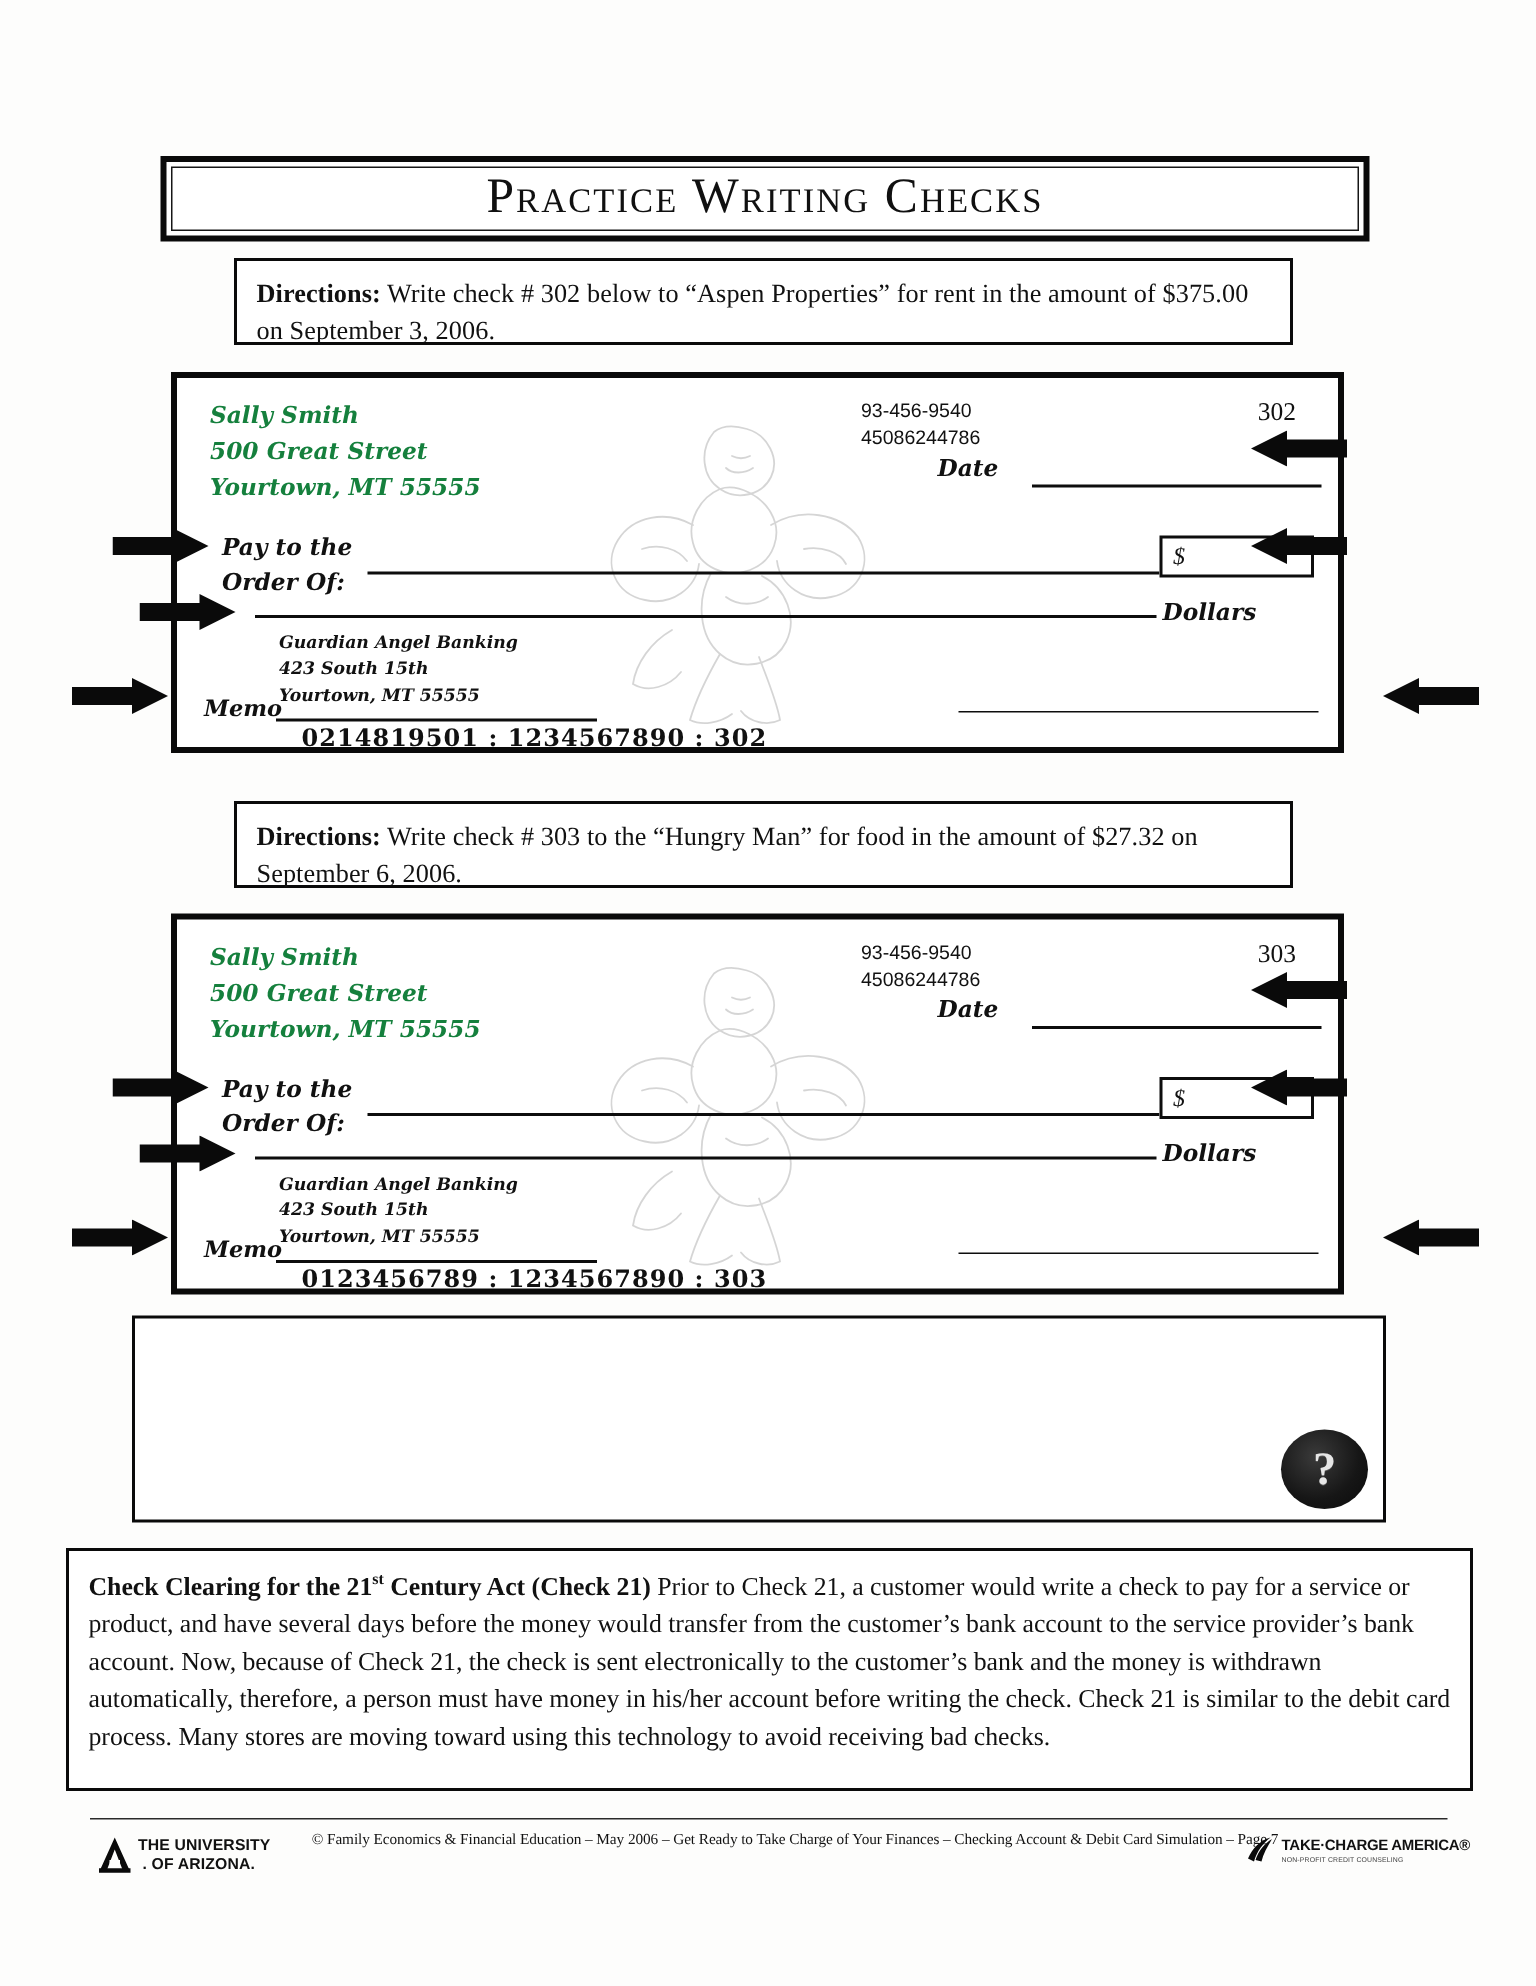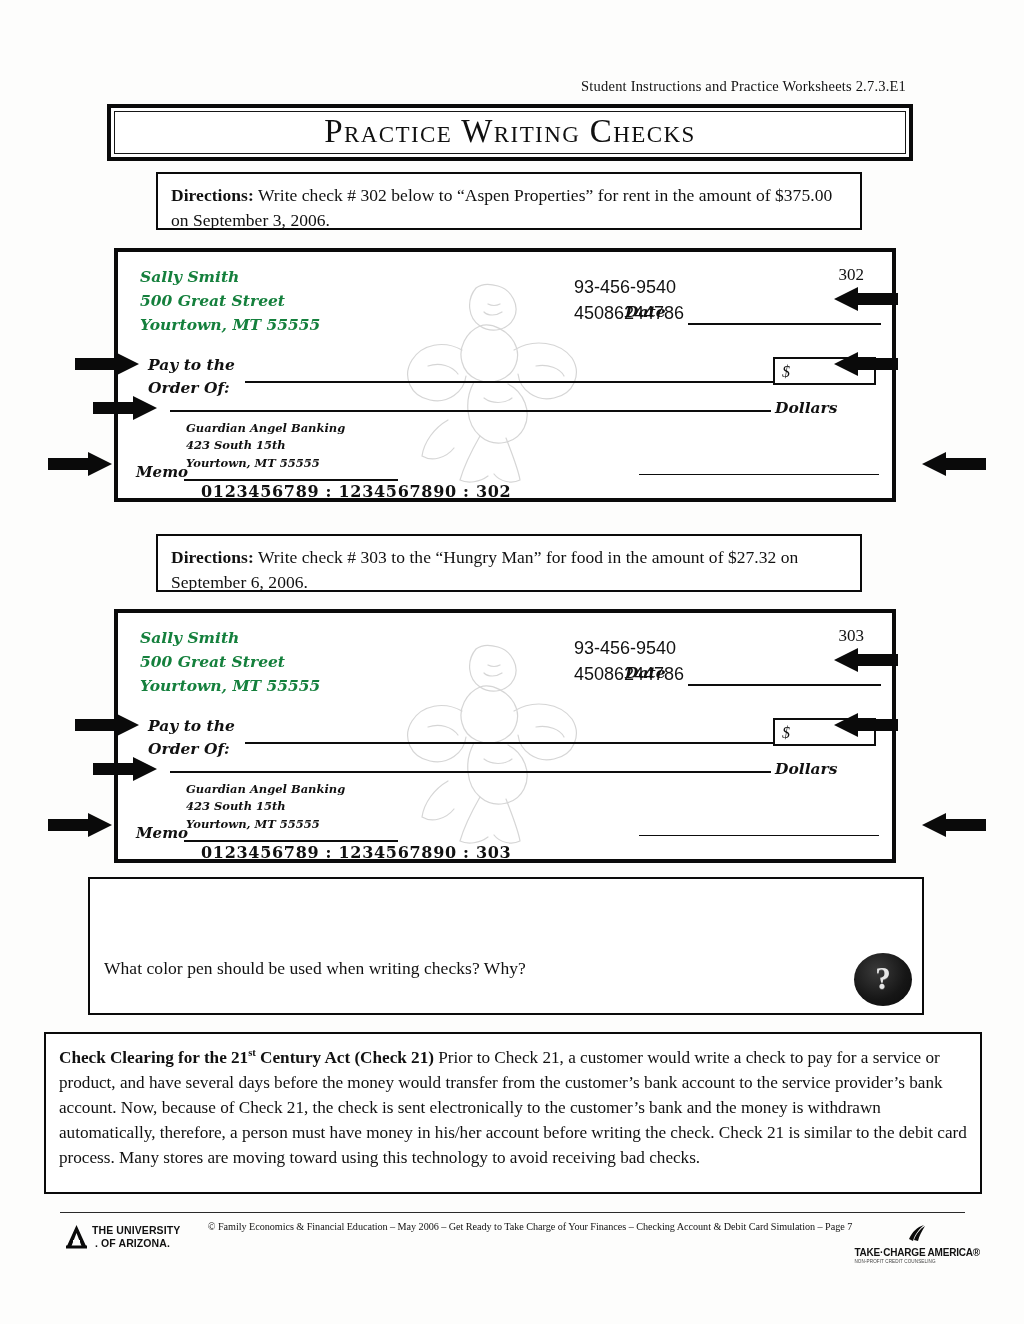--- a/index.html
+++ b/index.html
@@ -53,22 +53,22 @@
   }
   #check-1 { left:114px; top:248px; width:782px; height:254px; }
   #check-2 { left:114px; top:609px; width:782px; height:254px; }
 
   .payer {
     position:absolute; left:22px; top:13px;
     font-family:"DejaVu Serif", serif; font-style:italic; font-weight:bold;
     font-size:15.5px; line-height:1.55; color:#15803d;
   }
   .routing {
-    position:absolute; left:456px; top:23px;
-    font-family:"Liberation Sans", sans-serif; font-size:18px;
+    position:absolute; left:456px; top:13px;
+    font-family:"Liberation Sans", sans-serif; font-size:13px;
     line-height:1.42; color:#111;
   }
   .check-no {
     position:absolute; right:28px; top:13px;
     font-family:"Liberation Serif", serif; font-size:17px;
   }
   .date-label {
     position:absolute; left:507px; top:50px;
     font-family:"DejaVu Serif", serif; font-style:italic; font-weight:bold;
     font-size:15.5px;
@@ -197,36 +197,35 @@
   .credits {
     position:absolute; left:120px; top:1px; width:700px;
     text-align:center;
   }
   .credits div {
     font-family:"Liberation Serif", serif; font-size:10.2px;
     line-height:1.55; letter-spacing:-.05px; color:#111;
   }
   .tca-logo {
     position:absolute; right:0px; top:6px;
-    display:flex; align-items:center; gap:4px;flex-direction:column;
+    display:flex; align-items:center; gap:4px;
   }
   .tca-text {
     font-family:"Liberation Sans", sans-serif; font-weight:bold;
     font-size:10px; letter-spacing:-.2px; color:#111; line-height:1.15;
   }
   .tca-sub {
     font-size:4.6px; letter-spacing:.1px; font-weight:normal; color:#444;
   }
 </style>
 </head>
 <body>
 
 <div class="page">
 
-  <div class="header-line">Student Instructions and Practice Worksheets  2.7.3.E1</div>
 
   <div class="title-banner">
     <div class="title-banner-inner">
       <div class="title-text">Practice Writing Checks</div>
     </div>
   </div>
 
   <div class="dir-box" id="dir-1">
     <p><b>Directions:</b>
       <span>Write check # 302 below to “Aspen Properties” for rent in the amount of $375.00 on September 3, 2006.</span></p>
@@ -281,21 +280,21 @@
 
     <div class="bank">
       <div>Guardian Angel Banking</div>
       <div>423 South 15th</div>
       <div>Yourtown, MT 55555</div>
     </div>
 
     <div class="memo-label">Memo</div>
     <div class="memo-rule"></div>
     <div class="sign-rule"></div>
-    <div class="micr">0123456789 : 1234567890 :    302</div>
+    <div class="micr">0214819501 : 1234567890 :    302</div>
   </div>
 
   <div class="arrow" style="left:820px; top:287px;">
     <svg width="78" height="24" viewBox="0 0 78 24">
         <path d="M78 6h-40V0L14 12l24 12v-6h40z" fill="#0a0a0a"></path>
       </svg>
   </div>
   <div class="arrow" style="left:75px; top:352px;">
     <svg width="78" height="24" viewBox="0 0 78 24">
         <path d="M0 6h40V0l24 12-24 12v-6H0z" fill="#0a0a0a"></path>
@@ -411,21 +410,20 @@
         <path d="M0 6h40V0l24 12-24 12v-6H0z" fill="#0a0a0a"></path>
       </svg>
   </div>
   <div class="arrow" style="left:908px; top:813px;">
     <svg width="78" height="24" viewBox="0 0 78 24">
         <path d="M78 6h-40V0L14 12l24 12v-6h40z" fill="#0a0a0a"></path>
       </svg>
   </div>
 
   <div class="q-box">
-    <p id="q-2">What color pen should be used when writing checks?  Why?</p>
     <div class="q-icon">
       <span>?</span>
     </div>
   </div>
 
   <div class="c21-box">
     <p>
       <b><span>Check Clearing for the 21</span><sup>st</sup><span> Century Act (Check 21)</span></b><span> Prior to Check 21, a customer would write a check to pay for a service or product, and have several days before the money would transfer from the customer’s bank account to the service provider’s bank account.  Now, because of Check 21, the check is sent electronically to the customer’s bank and the money is withdrawn automatically, therefore, a person must have money in his/her account before writing the check. Check 21 is similar to the debit card process.  Many stores are moving toward using this technology to avoid receiving bad checks.</span>
     </p>
   </div>

